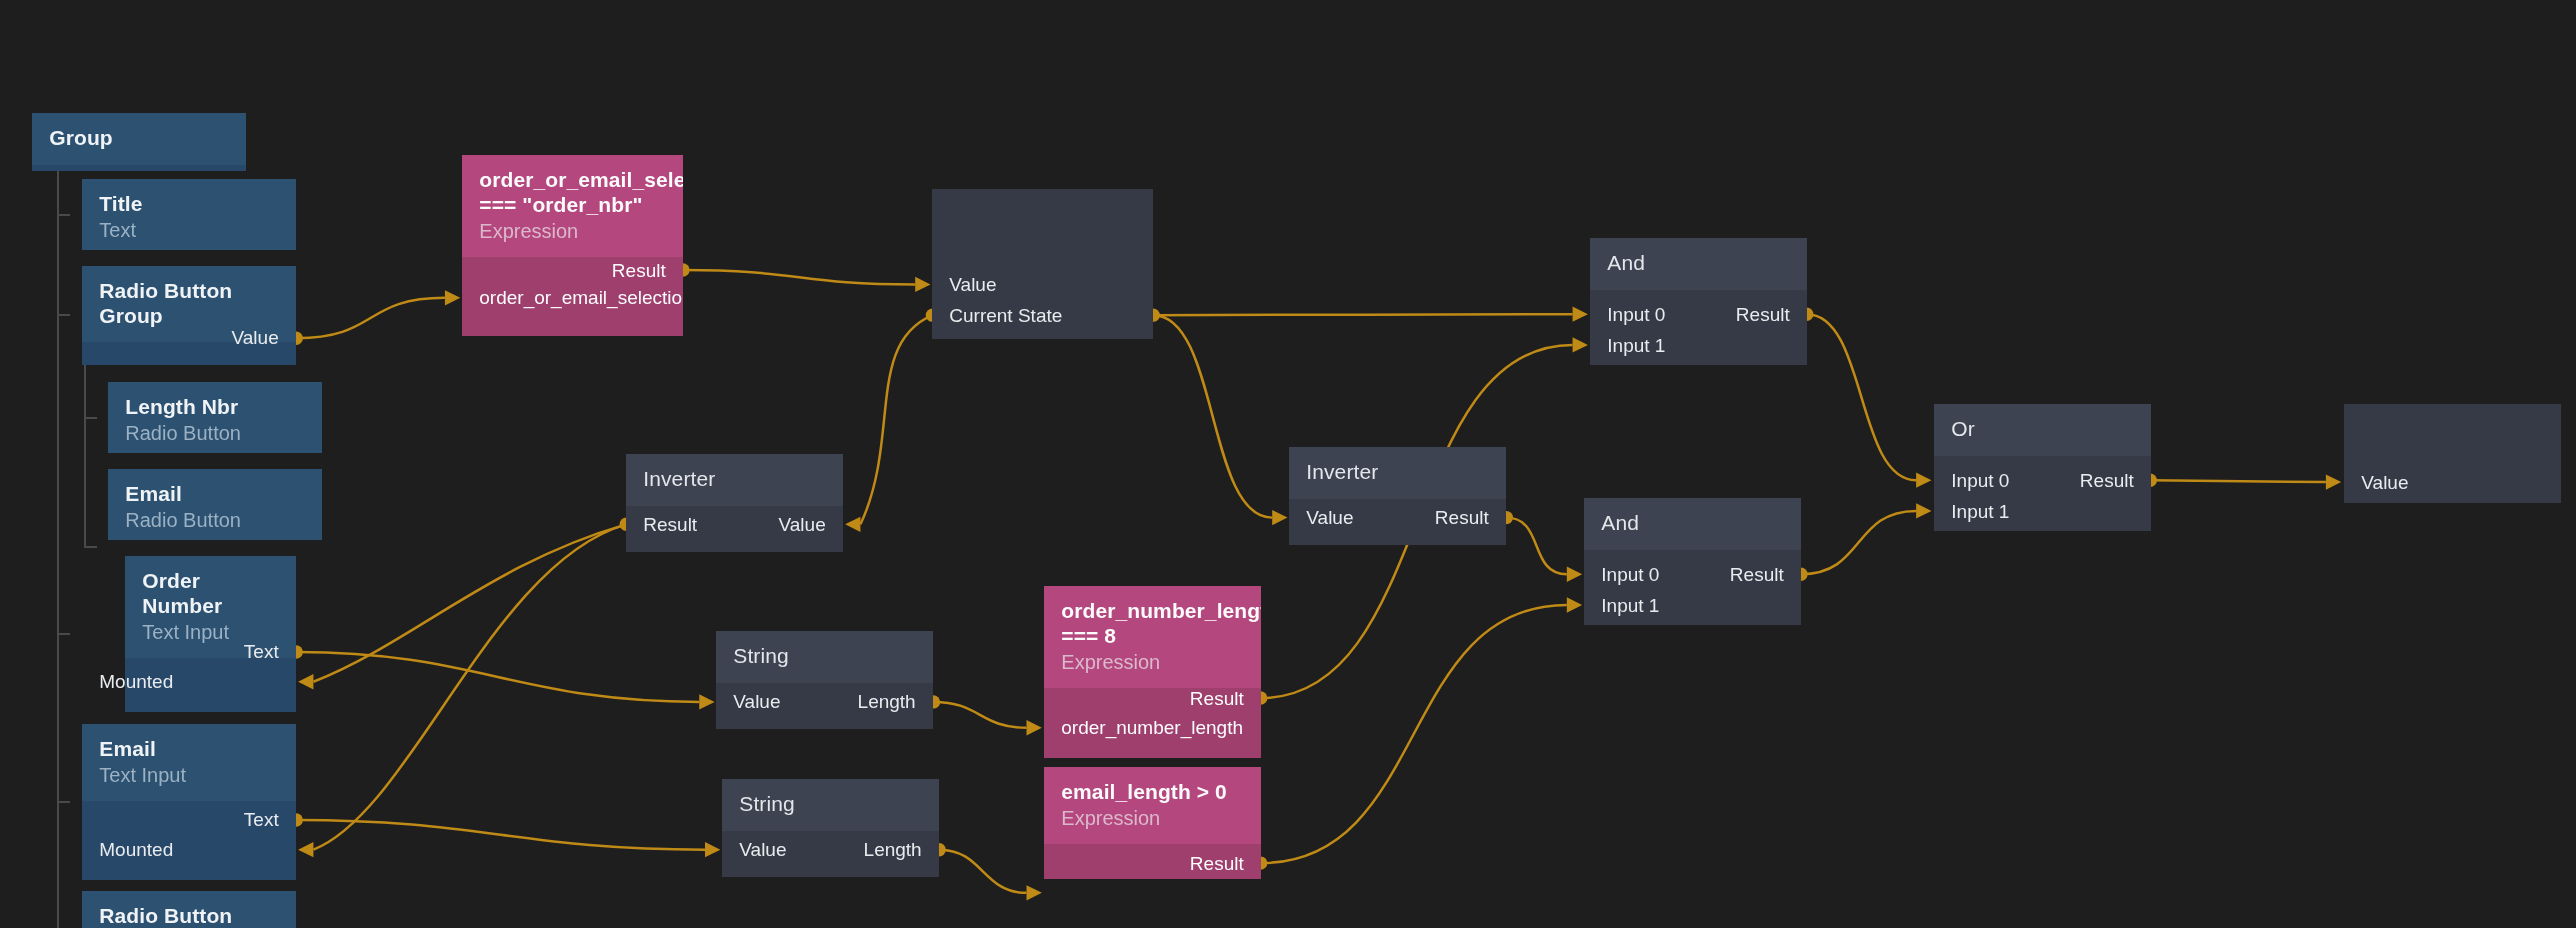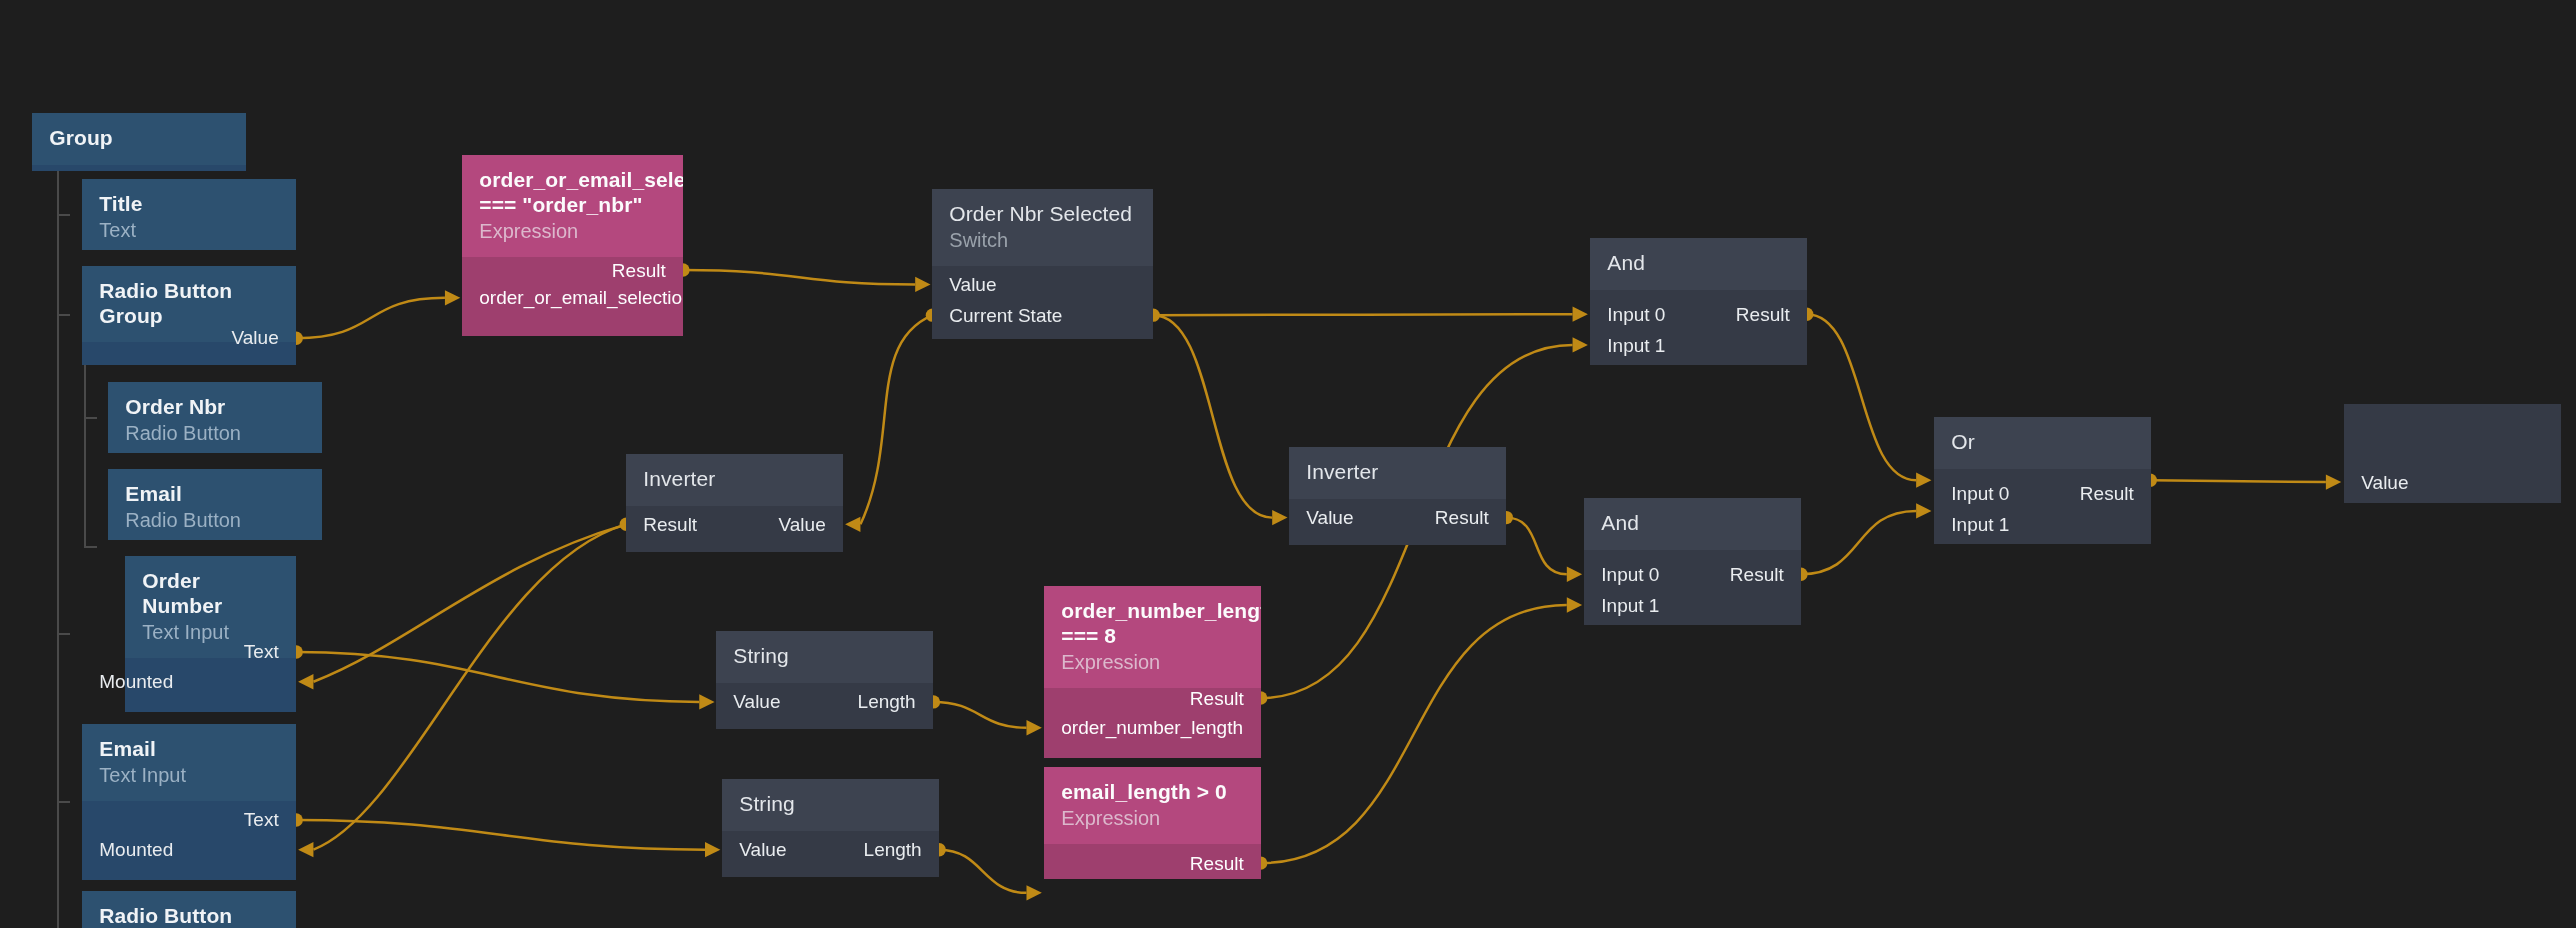--- a/index.html
+++ b/index.html
@@ -145,21 +145,21 @@
     </div>
     <div class="node ui" style="left: 82px; top: 257px; width: 214px; height: 99px;">
       <div class="head">
         <div class="title">Radio Button Group</div>
       </div>
       <div class="body"></div>
       <div class="port out" style="top: 62px;">Value</div>
     </div>
     <div class="node ui" style="left: 108px; top: 373px; width: 214px; height: 71px;">
       <div class="head">
-        <div class="title">Order Nbr</div>
+        <div class="title">Length Nbr</div>
         <div class="subtitle">Radio Button</div>
       </div>
       <div class="body"></div>
     </div>
     <div class="node ui" style="left: 108px; top: 460px; width: 214px; height: 71px;">
       <div class="head">
         <div class="title">Email</div>
         <div class="subtitle">Radio Button</div>
       </div>
       <div class="body"></div>
@@ -190,24 +190,20 @@
     <div class="node expr" style="left: 462px; top: 146px; width: 221px; height: 181px;">
       <div class="head">
         <div class="title">order_or_email_selection === "order_nbr"</div>
         <div class="subtitle">Expression</div>
       </div>
       <div class="body"></div>
       <div class="port in" style="top: 133px;">order_or_email_selection</div>
       <div class="port out" style="top: 106px;">Result</div>
     </div>
     <div class="node logic" style="left: 932px; top: 180px; width: 221px; height: 150px;">
-      <div class="head">
-        <div class="title">Order Nbr Selected</div>
-        <div class="subtitle">Switch</div>
-      </div>
       <div class="body"></div>
       <div class="port in" style="top: 86px;">Value</div>
       <div class="port in" style="top: 117px;">Current State</div>
     </div>
     <div class="node logic" style="left: 626px; top: 445px; width: 217px; height: 98px;">
       <div class="head">
         <div class="title">Inverter</div>
       </div>
       <div class="body"></div>
       <div class="port in" style="top: 61px;">Result</div>
@@ -266,21 +262,21 @@
     </div>
     <div class="node logic" style="left: 1584px; top: 489px; width: 217px; height: 127px;">
       <div class="head">
         <div class="title">And</div>
       </div>
       <div class="body"></div>
       <div class="port in" style="top: 67px;">Input 0</div>
       <div class="port in" style="top: 98px;">Input 1</div>
       <div class="port out" style="top: 67px;">Result</div>
     </div>
-    <div class="node logic" style="left: 1934px; top: 408px; width: 217px; height: 127px;">
+    <div class="node logic" style="left: 1934px; top: 395px; width: 217px; height: 127px;">
       <div class="head">
         <div class="title">Or</div>
       </div>
       <div class="body"></div>
       <div class="port in" style="top: 67px;">Input 0</div>
       <div class="port in" style="top: 98px;">Input 1</div>
       <div class="port out" style="top: 67px;">Result</div>
     </div>
     <div class="node logic" style="left: 2344px; top: 395px; width: 217px; height: 99px;">
       <div class="body"></div>

